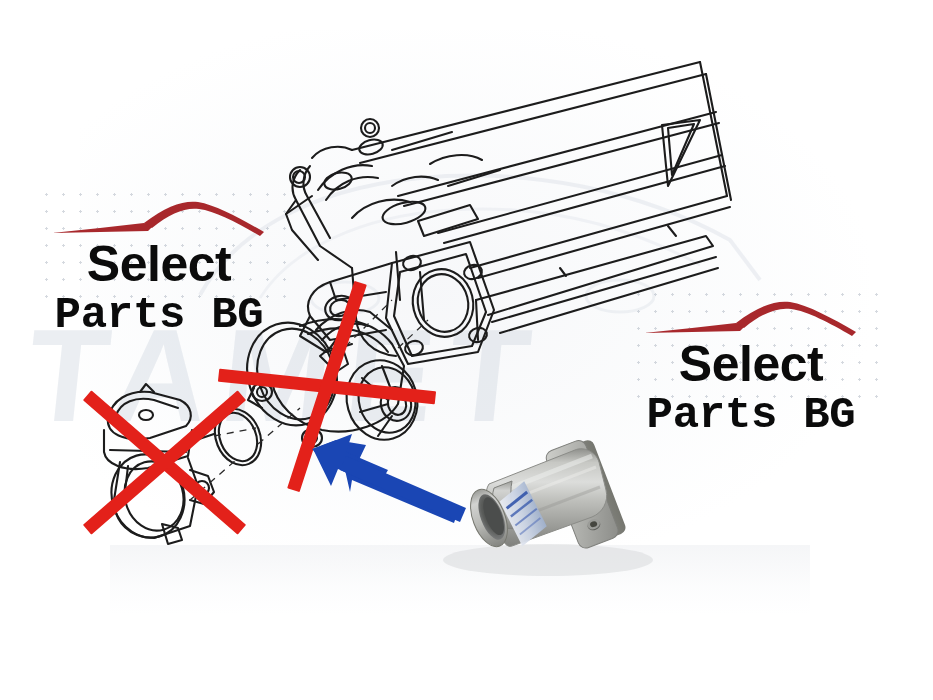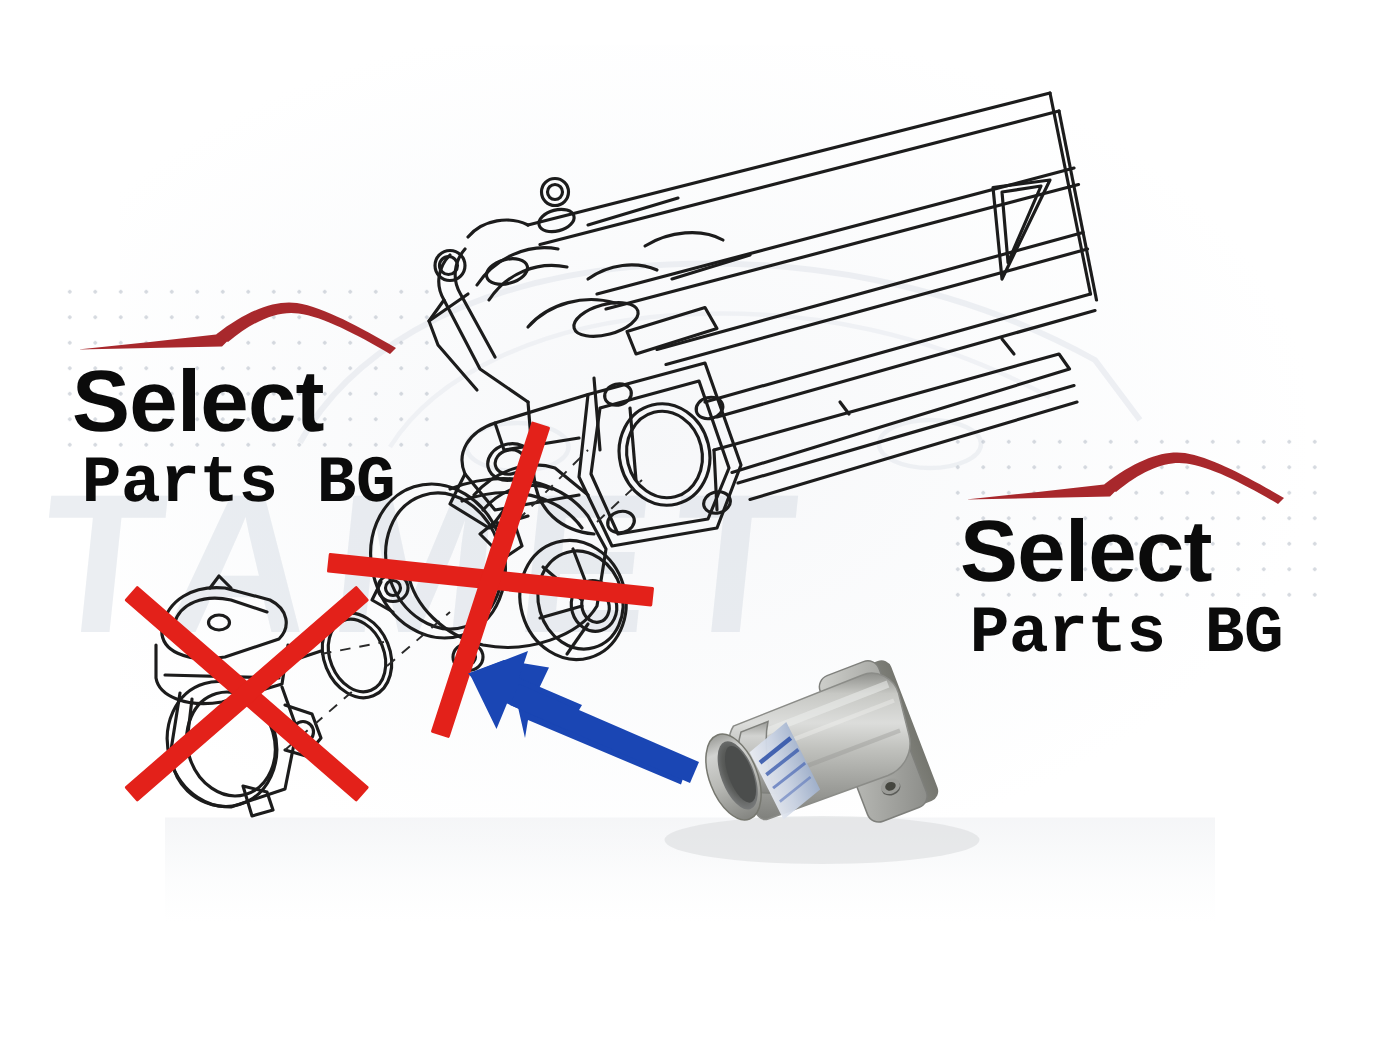--- a/index.html
+++ b/index.html
@@ -79,25 +79,25 @@
   
   .logo {
     position: absolute;
     user-select: none;
   }
   .logo .arcwrap { position: relative; width: 100%; height: 48px; }
   .logo .arcwrap svg { display: block; width: 100%; height: 100%; }
   .logo .brand-main {
     font-family: "Liberation Sans", sans-serif;
     font-weight: 700;
-    font-size: 58px;
+    font-size: 50px;
     line-height: 0.98;
     color: #0b0b0b;
     letter-spacing: -0.5px;
-    text-align: left;
+    text-align: center;
   }
   .logo .brand-sub {
     font-family: Liberation Mono, monospace;
     font-weight: 700;
     font-size: 44px;
     line-height: 1.2;
     color: #0b0b0b;
     letter-spacing: -0.3px;
     text-align: center;
   }

